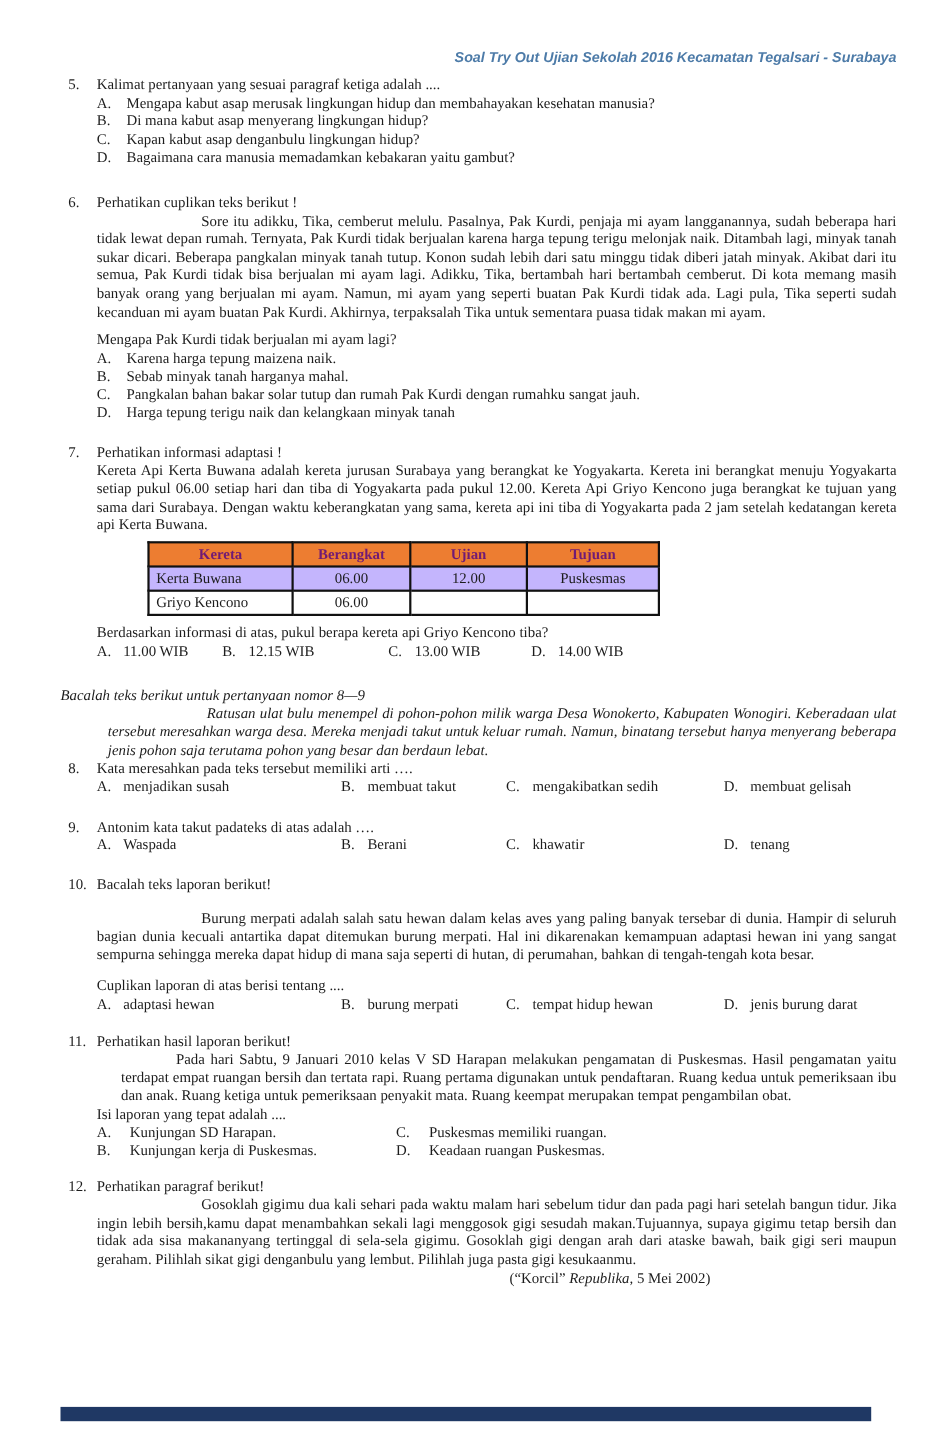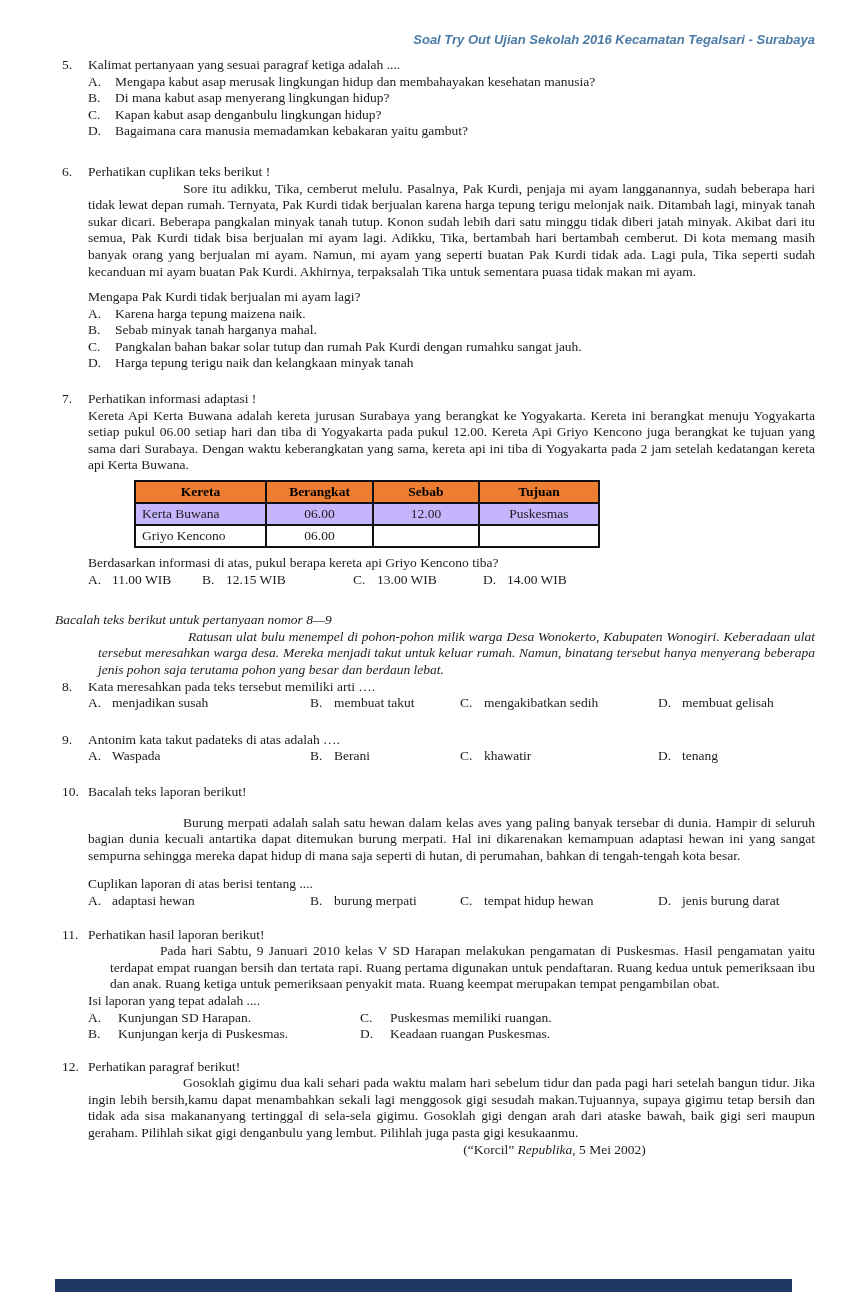--- a/index.html
+++ b/index.html
@@ -1,18 +1,18 @@
 <!DOCTYPE html>
 <html><head>
 <meta charset="utf-8">
 <style>
   html,body{margin:0;padding:0;background:#ffffff;}
   .page{position:relative;width:847px;height:1299px;background:#ffffff;overflow:hidden;
         font-family:"Liberation Serif", serif;font-size:13.5px;line-height:1.23;color:#1c1c1c;}
-  .content{padding:32px 32px 0 62px;}
+  .content{padding:44px 32px 0 62px;}
   .hdr{font-family:"Liberation Sans", sans-serif;font-style:italic;font-weight:bold;
        font-size:13px;color:#4d7ba8;text-align:right;margin-bottom:9px;}
   .q{display:flex;align-items:flex-start;}
   .qnum{width:26px;flex:none;}
   .qbody{flex:1;min-width:0;}
   .passage{text-align:justify;text-indent:95px;}
   .p-noindent{text-align:justify;text-indent:0;}
   .opt{display:flex;}
   .opt .L{width:27px;flex:none;}
   .opts4{display:flex;}
@@ -26,21 +26,21 @@
   .mt8{margin-top:9px;}
   .mb-q5{margin-bottom:24px;} .mb-q6{margin-bottom:19px;} .mb-q7{margin-bottom:24px;}
   .mb-sec{font-style:italic;} .mb-q8{margin-bottom:20px;} .mb-q9{margin-bottom:19px;}
   .mb-q10{margin-bottom:17px;} .mb-q11{margin-bottom:16px;}
   .sec-head{margin-left:-7px;}
   .sec-pass{margin-left:36px;text-align:justify;text-indent:90px;}
   .q11pass{margin-left:22px;text-align:justify;text-indent:50px;}
   table.sched{border-collapse:collapse;margin:6px 0 7px 46px;table-layout:fixed;}
   table.sched td,table.sched th{border:2px solid #111111;padding:1px 6px;height:18px;
         font-size:13.5px;font-family:"Liberation Serif", serif;}
-  table.sched th{background:#ED7D31;font-weight:bold;text-align:center;color:#000000;}
+  table.sched th{background:#ED7D31;font-weight:bold;text-align:center;color:#701a75;}
   table.sched .r1 td{background:#c4b5fd;}
   table.sched td.cc{text-align:center;margin-top:39px;}
   .w-kereta{width:117px;} .w-ber{width:93px;} .w-tiba{width:92px;} .w-tuj{width:106px;}
   .cite{margin-left:206px;width:521px;text-align:center;}
   .cite .it{font-style:italic;}
   .footbar{position:absolute;left:55px;right:55px;bottom:7px;height:13px;background:#1f3864;}
 </style>
 </head>
 <body>
 
@@ -100,21 +100,21 @@
     <div class="q mb-q7">
       <span class="qnum">7.</span>
       <div class="qbody">
         <div>Perhatikan informasi adaptasi !</div>
         <div class="p-noindent">Kereta Api Kerta Buwana adalah kereta jurusan Surabaya yang berangkat ke Yogyakarta. Kereta ini berangkat menuju Yogyakarta setiap pukul 06.00 setiap hari dan tiba di Yogyakarta pada pukul 12.00. Kereta Api Griyo Kencono juga berangkat ke tujuan yang sama dari Surabaya. Dengan waktu keberangkatan yang sama, kereta api ini tiba di Yogyakarta pada 2 jam setelah kedatangan kereta api Kerta Buwana.</div>
         <table class="sched">
           <tbody>
               <tr>
             <th class="w-kereta">Kereta</th>
             <th class="w-ber">Berangkat</th>
-            <th class="w-tiba">Sebab</th>
+            <th class="w-tiba">Ujian</th>
             <th class="w-tuj">Tujuan</th>
           </tr>
           <tr class="r1">
             <td>Kerta Buwana</td>
             <td class="cc">06.00</td>
             <td class="cc">12.00</td>
             <td class="cc">Puskesmas</td>
           </tr>
           <tr>
             <td>Griyo Kencono</td>

